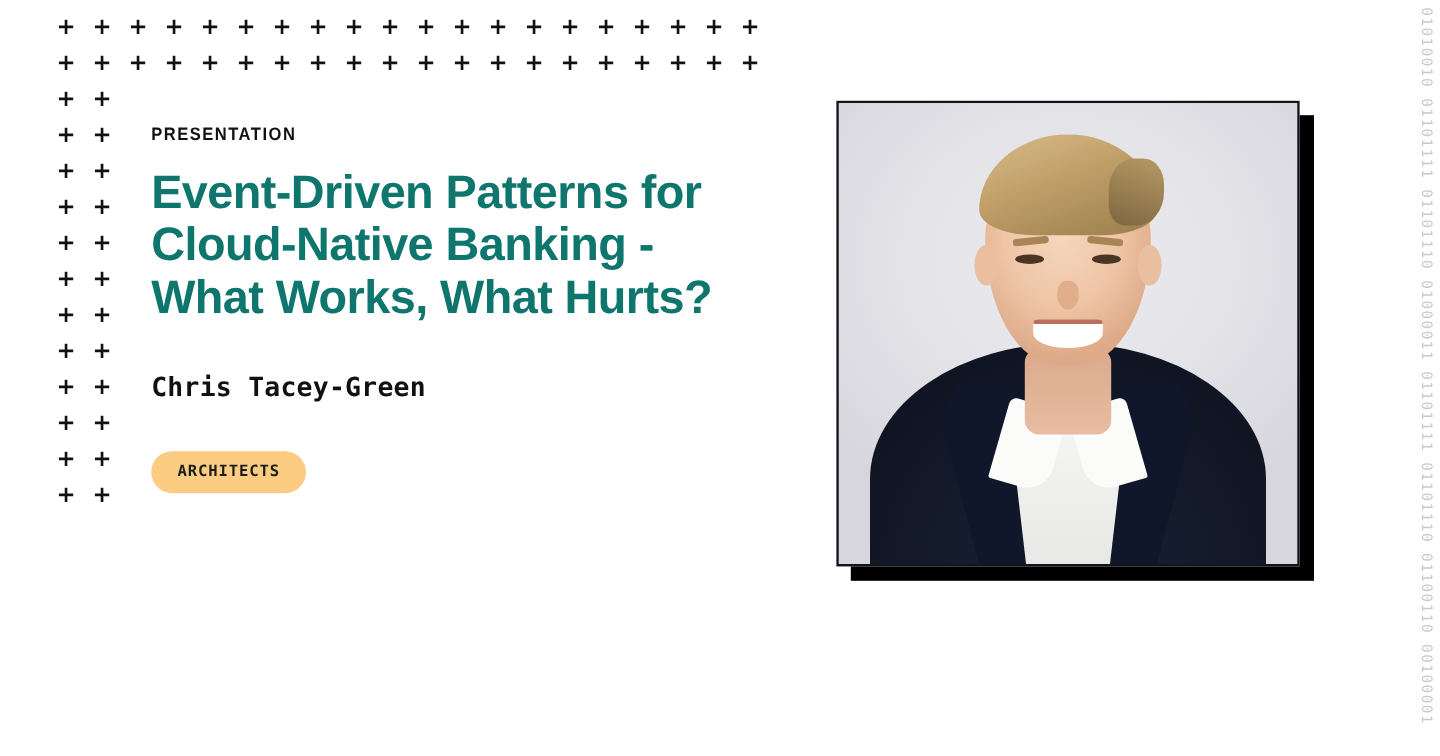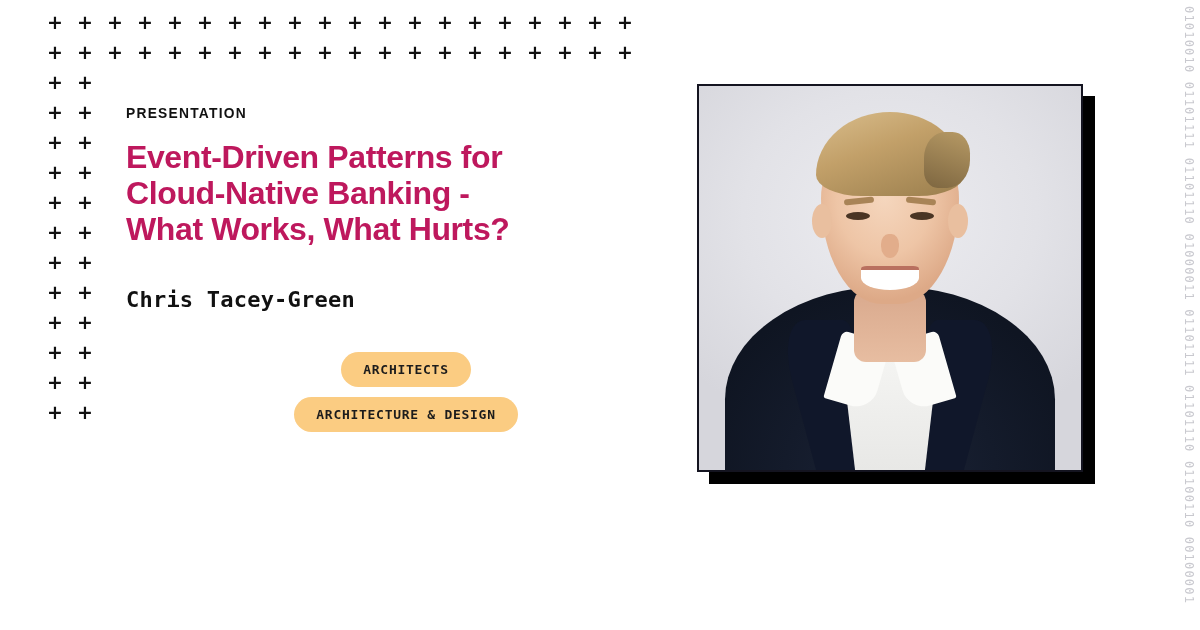--- a/index.html
+++ b/index.html
@@ -58,44 +58,43 @@
     letter-spacing:0.09em;
     color:#111111;
     text-transform:uppercase;
     margin-bottom:18px;
     transform:scaleX(0.92);
     transform-origin:left center;
   }
 
   .title {
     font-family:"Liberation Sans", sans-serif;
-    font-size:32px;
+    font-size:39px;
     line-height:1.13;
     font-weight:700;
-    color:#be185d;
+    color:#0f766e;
     letter-spacing:-0.012em;
     max-width:545px;
     white-space:pre-line;
   }
 
   .speaker {
     margin-top:40px;
     font-family:"DejaVu Sans Mono", monospace;
     font-size:22px;
     font-weight:700;
     color:#111111;
     letter-spacing:0.01em;
   }
 
   .tags {
     margin-top:40px;
     display:flex;
-    gap:10px;
-    align-items:center;
-    flex-direction:column;
+    gap:22px;
+    align-items:flex-end;
   }
   .tag {
     background:#fbcc82;
     border-radius:999px;
     padding:11px 22px;
     font-family:"DejaVu Sans Mono", monospace;
     font-size:13px;
     font-weight:700;
     color:#1c1c1c;
     letter-spacing:0.055em;
@@ -393,21 +392,20 @@
     <div class="eyebrow">PRESENTATION</div>
 
     <h1 class="title">Event-Driven Patterns for
 Cloud-Native Banking -
 What Works, What Hurts?</h1>
 
     <div class="speaker">Chris Tacey-Green</div>
 
     <div class="tags">
       <span class="tag">ARCHITECTS</span>
-      <span class="tag">ARCHITECTURE &amp; DESIGN</span>
     </div>
   </div>
 
   <div class="photo-wrap">
     <div class="photo-shadow"></div>
     <div class="photo-frame">
       <div class="headshot">
         <div class="hs-bg"></div>
         <div class="hs-suit"></div>
         <div class="hs-lapel-l"></div>

